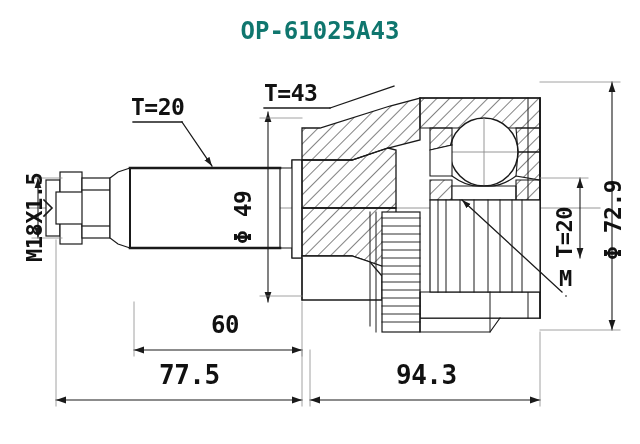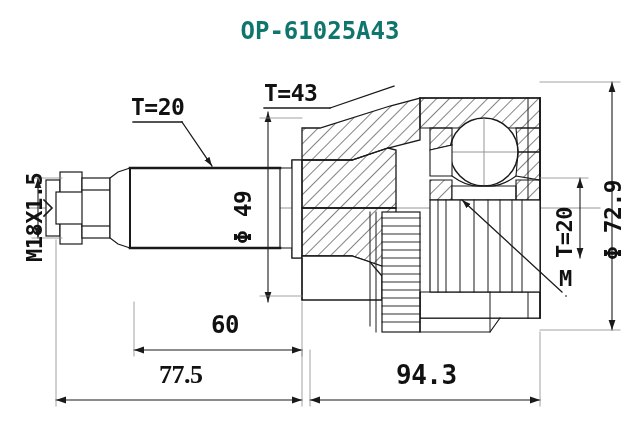--- a/index.html
+++ b/index.html
@@ -248,17 +248,17 @@
   <div class="lbl vert" style="left:232px;top:244px;font-size:23px;transform:rotate(-90deg);">Φ 49</div>
 
   <div class="lbl vert" style="left:554px;top:258px;font-size:22px;transform:rotate(-90deg);">T=20</div>
 
   <div class="lbl vert" style="left:602px;top:260px;font-size:23px;transform:rotate(-90deg);">Φ 72.9</div>
 
   <div class="lbl" style="left:559px;top:268px;font-size:22px;">M</div>
 
   <div class="lbl" style="left:211px;top:313px;font-size:24px;">60</div>
 
-  <div class="lbl" style="left:159px;top:362px;font-size:26px;font-family:Liberation Serif, serif;">77.5</div>
+  <div class="lbl" style="left:159px;top:362px;font-size:26px;">77.5</div>
 
   <div class="lbl" style="left:396px;top:362px;font-size:26px;">94.3</div>
 
 </div>
 
 </body></html>

